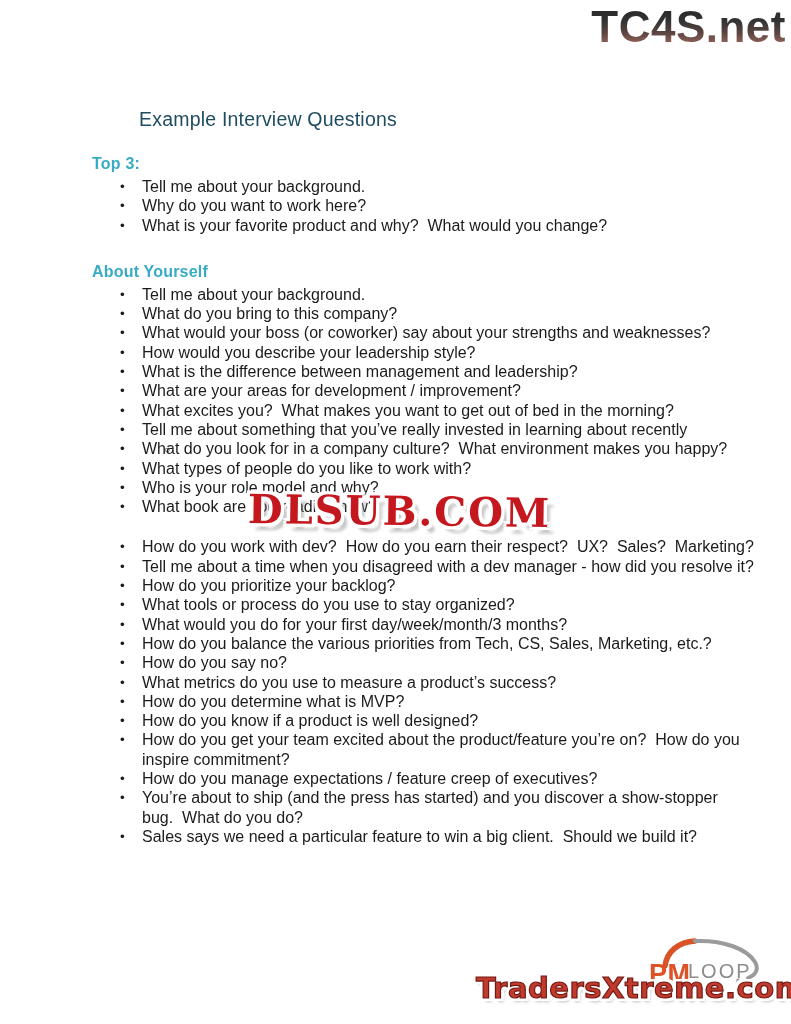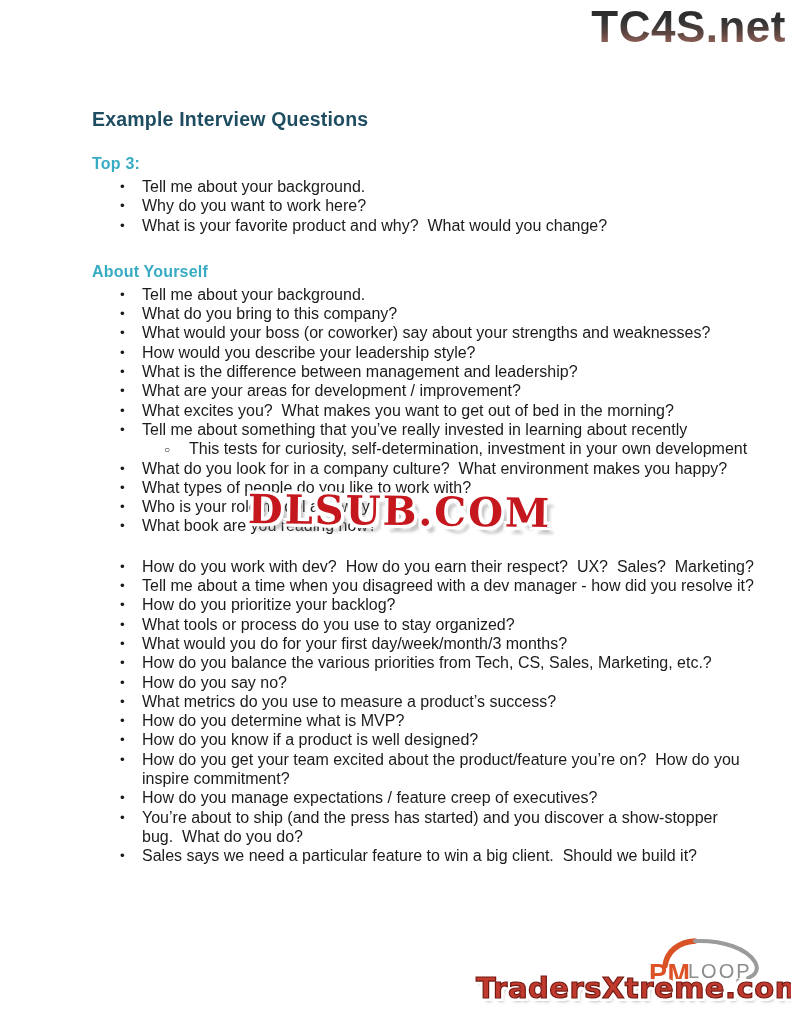--- a/index.html
+++ b/index.html
@@ -17,21 +17,21 @@
     position:absolute; top:2px; right:5px;
     font-size:44px; font-weight:700; letter-spacing:0.5px;
     font-family:"Liberation Sans", sans-serif;
     background:linear-gradient(180deg,#232323 0%,#333333 38%,#5b4540 62%,#8a5e55 80%,#6e4a43 100%);
     -webkit-background-clip:text; background-clip:text;
     -webkit-text-fill-color:transparent; color:transparent;
   }
 
   
   .doc { position:absolute; left:92px; top:106px; width:672px; }
-  .title-line { color:#1e4c61; font-weight:700; font-size:19.5px; line-height:27px; letter-spacing:0.2px; }
+  .title-line { color:#1e4c61; font-weight:400; font-size:19.5px; line-height:27px; letter-spacing:0.2px;margin-left:47px; }
 
   .section-heading { color:#38abc4; font-weight:700; font-size:16px; line-height:20px; letter-spacing:0.2px; }
   .section.s0 { margin-top:21px; }
   .section.s1 { margin-top:27px; }
   .section.s2 { margin-top:21px; }
   .bullets { margin-top:3px; }
 
   .bullet-row { position:relative; padding-left:50px; }
   .bullet-row .marker {
     position:absolute; left:28px; top:0;
@@ -142,21 +142,20 @@
             <div class="bullet-row">
               <span class="marker">•</span>
               <span class="bullet-text">What excites you?  What makes you want to get out of bed in the morning?</span>
             </div>
             <div class="bullet-row">
               <span class="marker">•</span>
               <span class="bullet-text">Tell me about something that you’ve really invested in learning about recently</span>
             </div>
             <div class="bullet-row sub-row">
               <span class="marker">○</span>
-              <span class="bullet-text">This tests for curiosity, self-determination, investment in your own development</span>
             </div>
             <div class="bullet-row">
               <span class="marker">•</span>
               <span class="bullet-text">What do you look for in a company culture?  What environment makes you happy?</span>
             </div>
             <div class="bullet-row">
               <span class="marker">•</span>
               <span class="bullet-text">What types of people do you like to work with?</span>
             </div>
             <div class="bullet-row">

